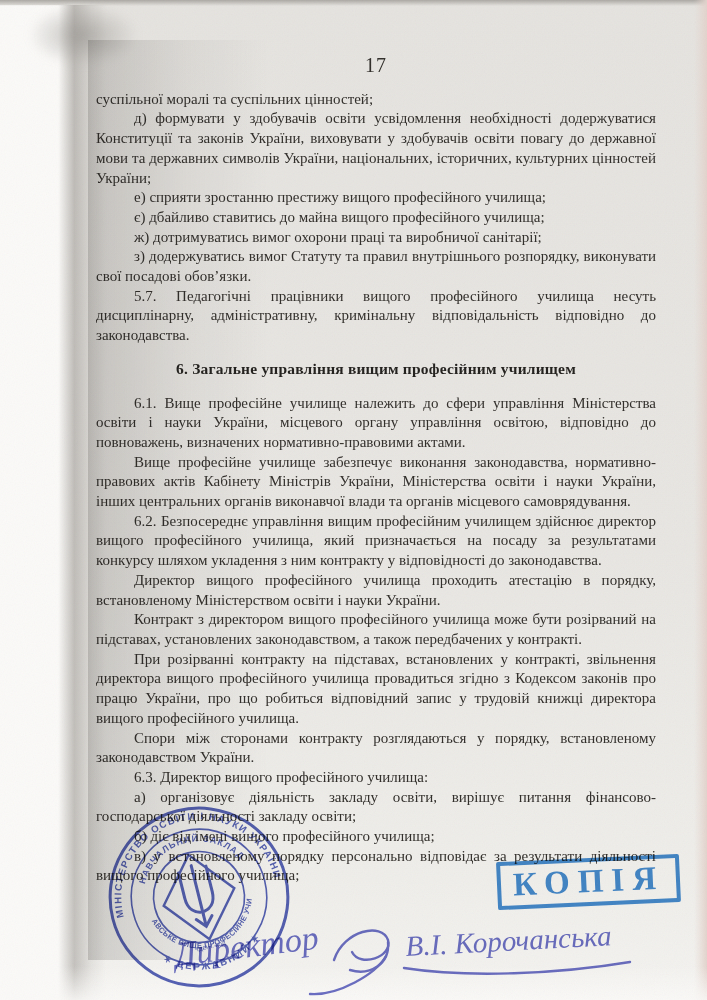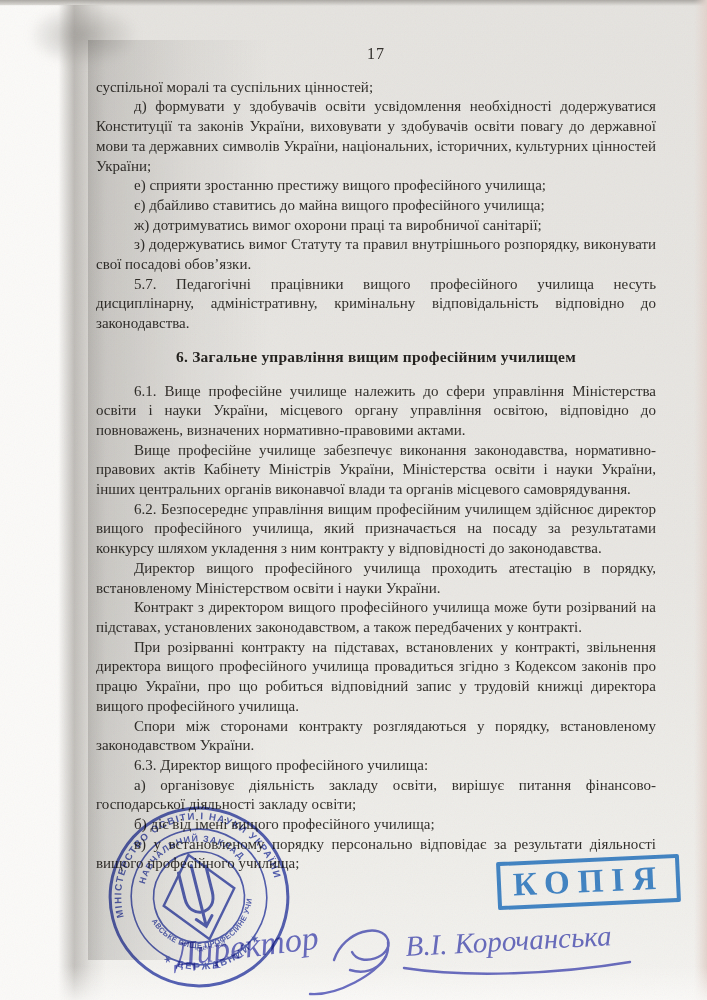--- a/index.html
+++ b/index.html
@@ -22,21 +22,21 @@
   .edge-bottom{position:absolute;left:0;bottom:0;width:100%;height:34px;
     background:linear-gradient(to bottom,rgba(250,249,247,0),rgba(251,250,248,.85));}
   .noise{position:absolute;inset:0;opacity:.06;pointer-events:none;}
   .text-smudge{position:absolute;left:88px;top:40px;width:240px;height:920px;
     background:linear-gradient(to right,rgba(80,77,73,.22),rgba(80,77,73,.07) 40%,rgba(80,77,73,0) 75%);
     mix-blend-mode:multiply;pointer-events:none;}
 
   
   .doc{position:absolute;left:96px;top:44px;width:560px;color:#2f2c28;
     font-size:15px;line-height:19.7px;}
-  .page-num{text-align:center;margin:0 0 14px 0;font-size:16px;letter-spacing:1px;}
+  .page-num{text-align:center;margin:12px 0 14px 0;font-size:20px;letter-spacing:1px;}
   .doc p{margin:0;text-indent:38px;text-align:justify;}
   .doc p.cont{text-indent:0;}
   .doc h2{margin:13px 0 15px 0;text-align:center;font-size:15.5px;color:#201e1b;
     font-weight:bold;letter-spacing:.2px;}
 
   
   .seal{position:absolute;left:98px;top:796px;width:202px;height:202px;
     transform:rotate(-14deg);opacity:.92;mix-blend-mode:multiply;}
   
   .copy-stamp{position:absolute;left:497px;top:858px;transform:rotate(-2.6deg);

